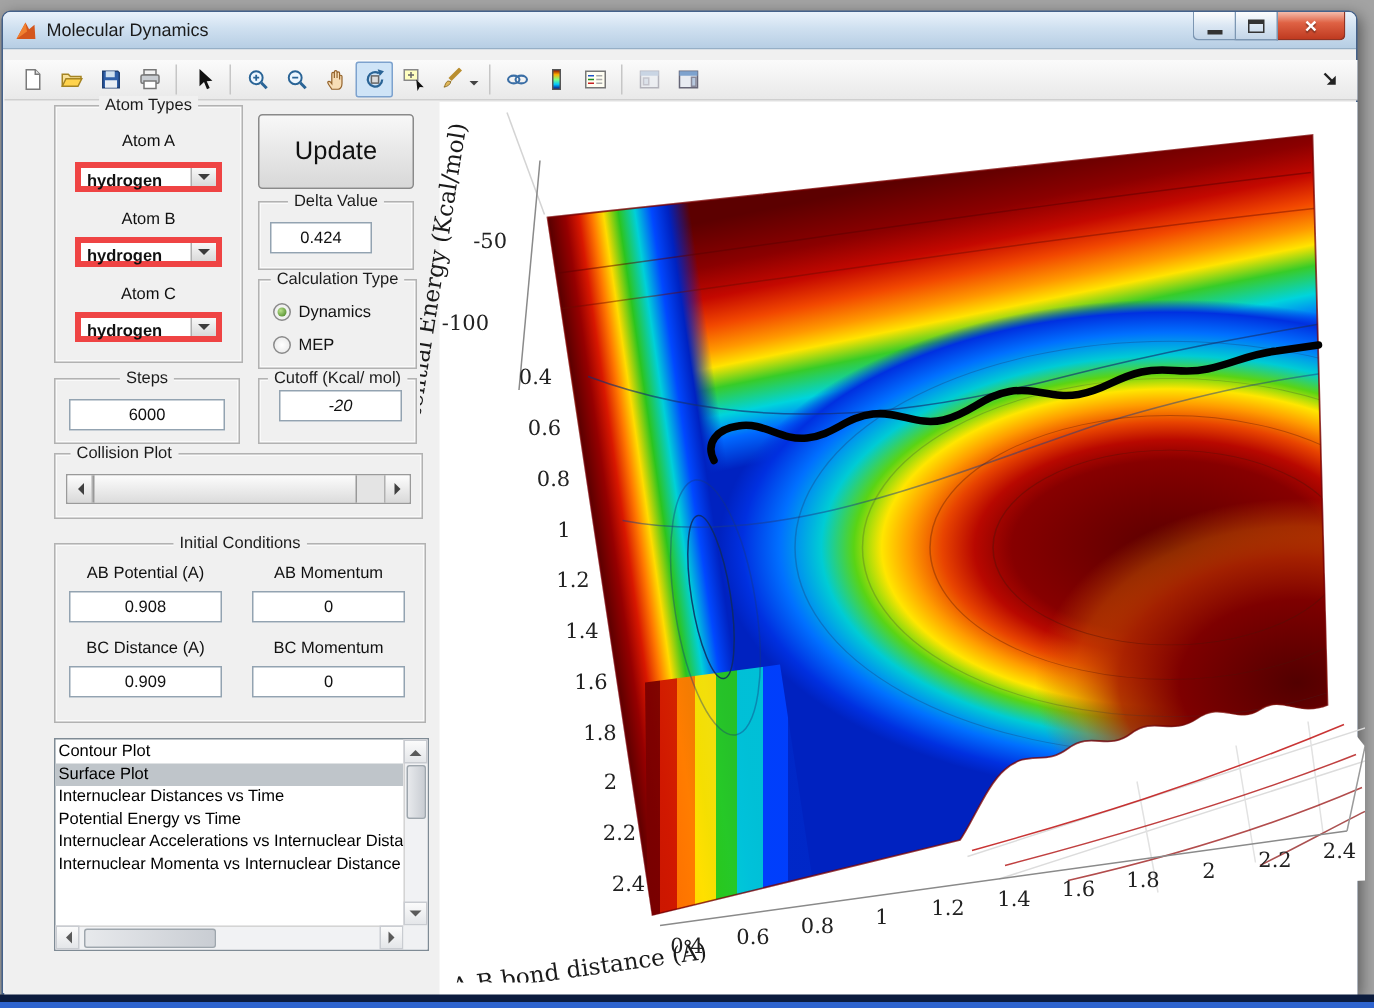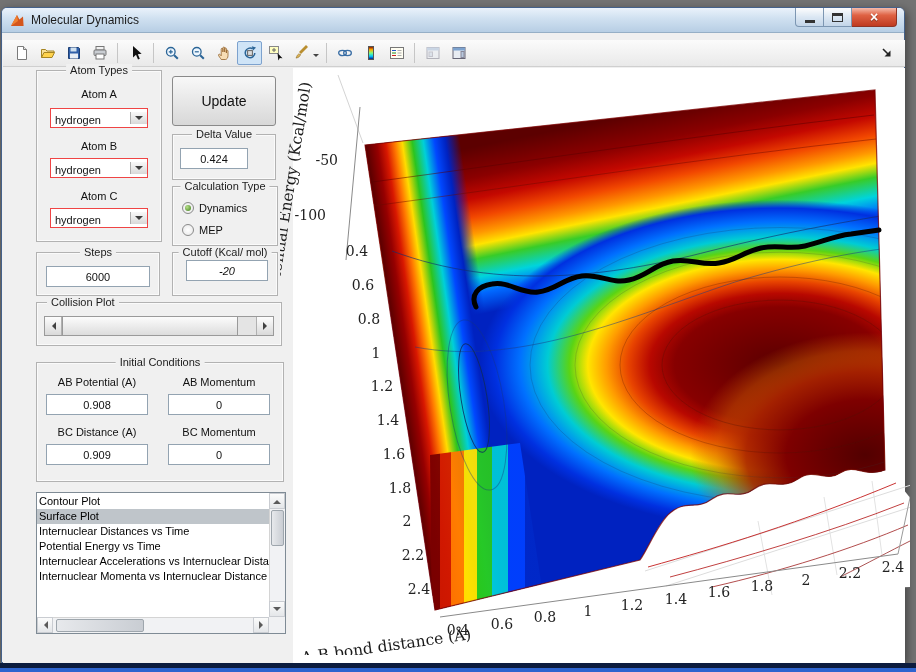--- a/index.html
+++ b/index.html
@@ -1,18 +1,18 @@
 <!DOCTYPE html>
 <html><head>
 <meta charset="utf-8">
 <style>
   * { box-sizing: border-box; }
   html,body { margin:0; padding:0; }
   body { font-family:"Liberation Sans", sans-serif; }
-  #app { position:relative; width:916px; height:672px; background:#737373; overflow:hidden; }
+  #app { position:relative; width:916px; height:672px; background:#a3a3a3; overflow:hidden; }
 
   
   #window { position:absolute; left:1px; top:7px; width:904px; height:656px;
             border:1px solid #44618a; border-radius:6px 6px 0 0;
             background:#f0f0f0; box-shadow:2px 3px 10px rgba(0,0,0,.45); }
   #titlebar { position:absolute; left:0; top:0; right:0; height:25px;
               background:linear-gradient(#eaf2fb,#cfe0f0 45%,#b7cee4);
               border-radius:5px 5px 0 0; border-bottom:1px solid #96afc6;
               display:flex; align-items:center; padding:0 8px; }
   #titlebar .title { font-size:12px; color:#1b1b1b; margin-left:6px; }
@@ -43,23 +43,23 @@
   #leftstrip { position:absolute; left:1px; top:60px; width:290px; height:603px; background:#f0f0f0; }
 
   .panel { position:absolute; border:1px solid #b2b2b2; box-shadow:inset 0 0 0 1px #fafafa; }
   .panel-title { position:absolute; top:-7px; left:50%; transform:translateX(-50%);
                  background:#f0f0f0; padding:0 4px; font-size:11px; color:#1c1c1c; white-space:nowrap; }
   .panel-title.left { left:10px; transform:none; }
   .lbl { position:absolute; font-size:11px; color:#111; white-space:nowrap; }
   input.field { position:absolute; background:#fff; border:1px solid #93a3b1; font-size:11px;
                 text-align:center; color:#111; font-family:inherit; padding:0; }
   .btn3d { position:absolute; background:linear-gradient(#f8f8f8,#e9e9e9 45%,#d8d8d8);
-           border:1px solid #8a8a8a; border-radius:3px; font-size:14px; color:#111;
+           border:1px solid #8a8a8a; border-radius:3px; font-size:17px; color:#111;
            display:flex; align-items:center; justify-content:center; }
-  .combo { position:absolute; background:#fff; border:1px solid #ef4444; display:flex; align-items:center; }
+  .combo { position:absolute; background:#fff; border:4px solid #ef4444; display:flex; align-items:flex-start;font-weight:bold; }
   .combo .txt { flex:1; font-size:11px; color:#111; padding:3px 0 0 4px; overflow:hidden; white-space:nowrap; }
   .combo .cbtn { width:17px; background:linear-gradient(#f8f8f8,#d9d9d9); border-left:1px solid #aeaeae;
                  display:flex; align-items:center; justify-content:center; }
   .combo .cbtn::after { content:""; width:0; height:0; border:4px solid transparent; border-top-color:#3c3c3c; margin-top:4px; }
   .radio-row { position:absolute; display:flex; align-items:center; gap:5px; font-size:11px; color:#111; }
   .radio { width:12px; height:12px; border-radius:50%; border:1px solid #8a8a8a;
            background:radial-gradient(#ffffff,#e6e6e6); position:relative; }
   .radio.checked::after { content:""; position:absolute; inset:2px; border-radius:50%;
            background:radial-gradient(circle at 35% 35%, #b8e08a, #3f7e1d); }
 

